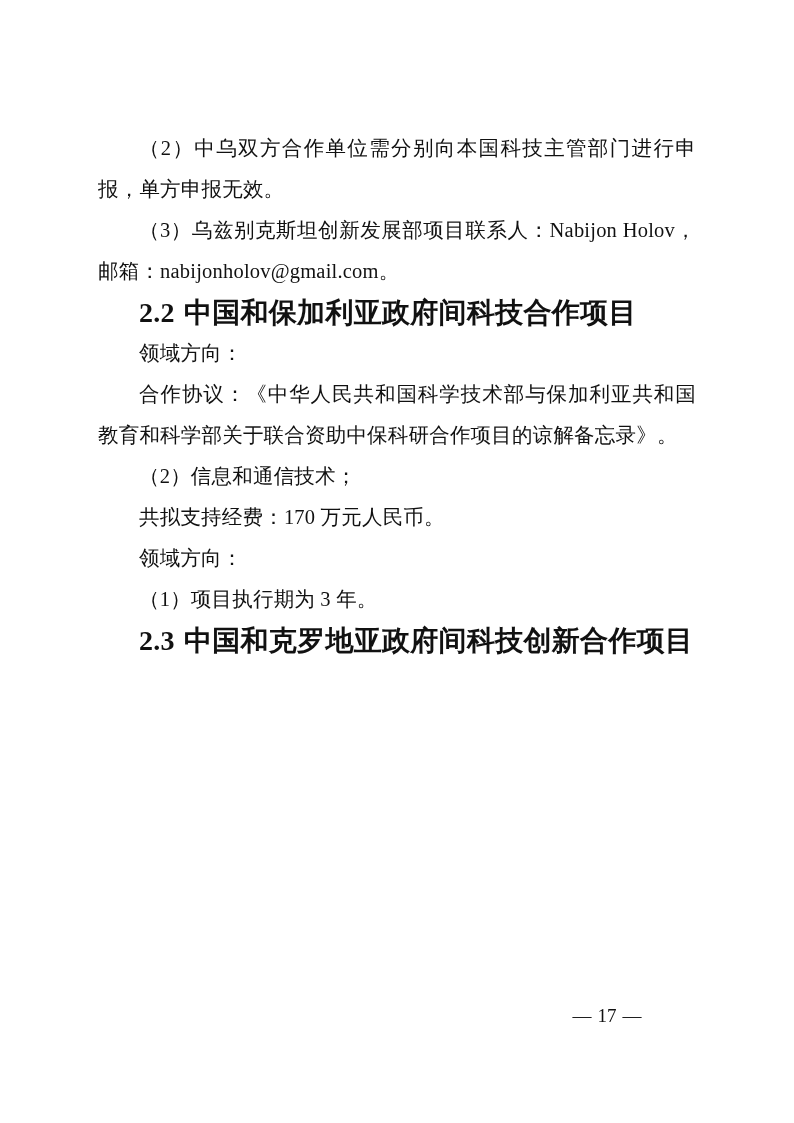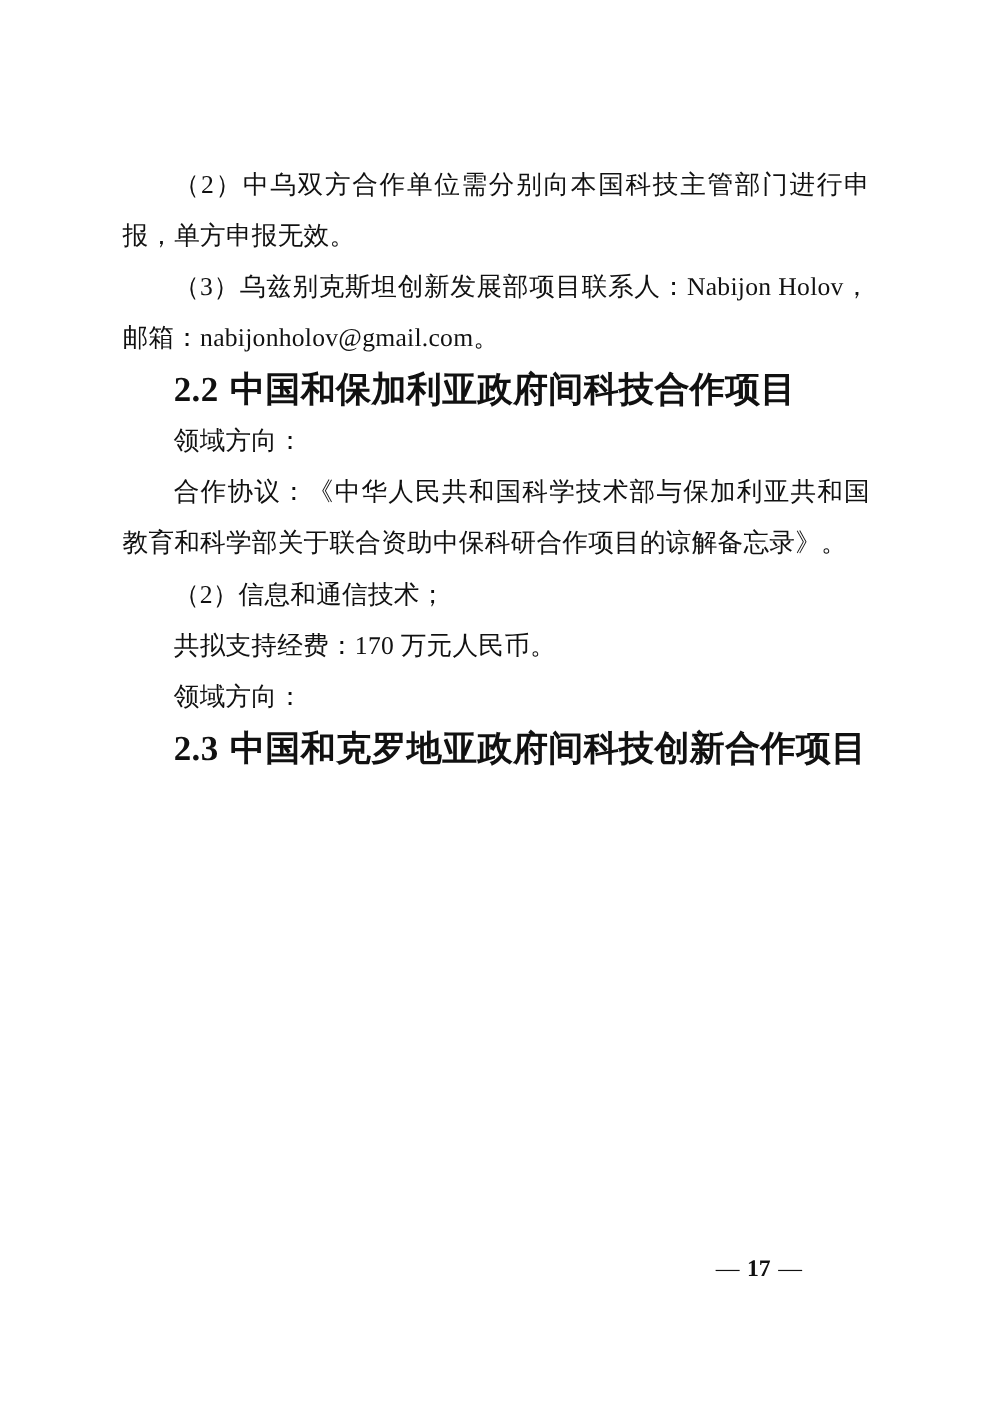--- a/index.html
+++ b/index.html
@@ -55,21 +55,20 @@
     bottom: 96px;
     width: 794px;
     text-align: center;
     font-size: 19px;
     font-family: "Liberation Serif", "DejaVu Serif", serif;
     color: #111111;
   }
   .footer .pn {
     display: inline-block;
     padding: 0 6px;
-    font-weight: bold;
   }
   .footer-inner {
     display: inline-block;
     margin-left: 420px;
   }
 </style>
 </head>
 <body>
 
 <div class="page">
@@ -88,20 +87,21 @@
 
 
   <p class="para indent">（2）信息和通信技术；</p>
 
 
 
   <p class="para indent">共拟支持经费：170 万元人民币。</p>
 
   <p class="para indent">领域方向：</p>
 
+  <p class="para indent">（1）项目执行期为 3 年。</p>
 
 
   <h2 class="heading">
     <span class="num">2.3</span><span>中国和克罗地亚政府间科技创新合作项目</span>
   </h2>
 
 </div>
 
 <div class="footer">
   <span class="footer-inner">

